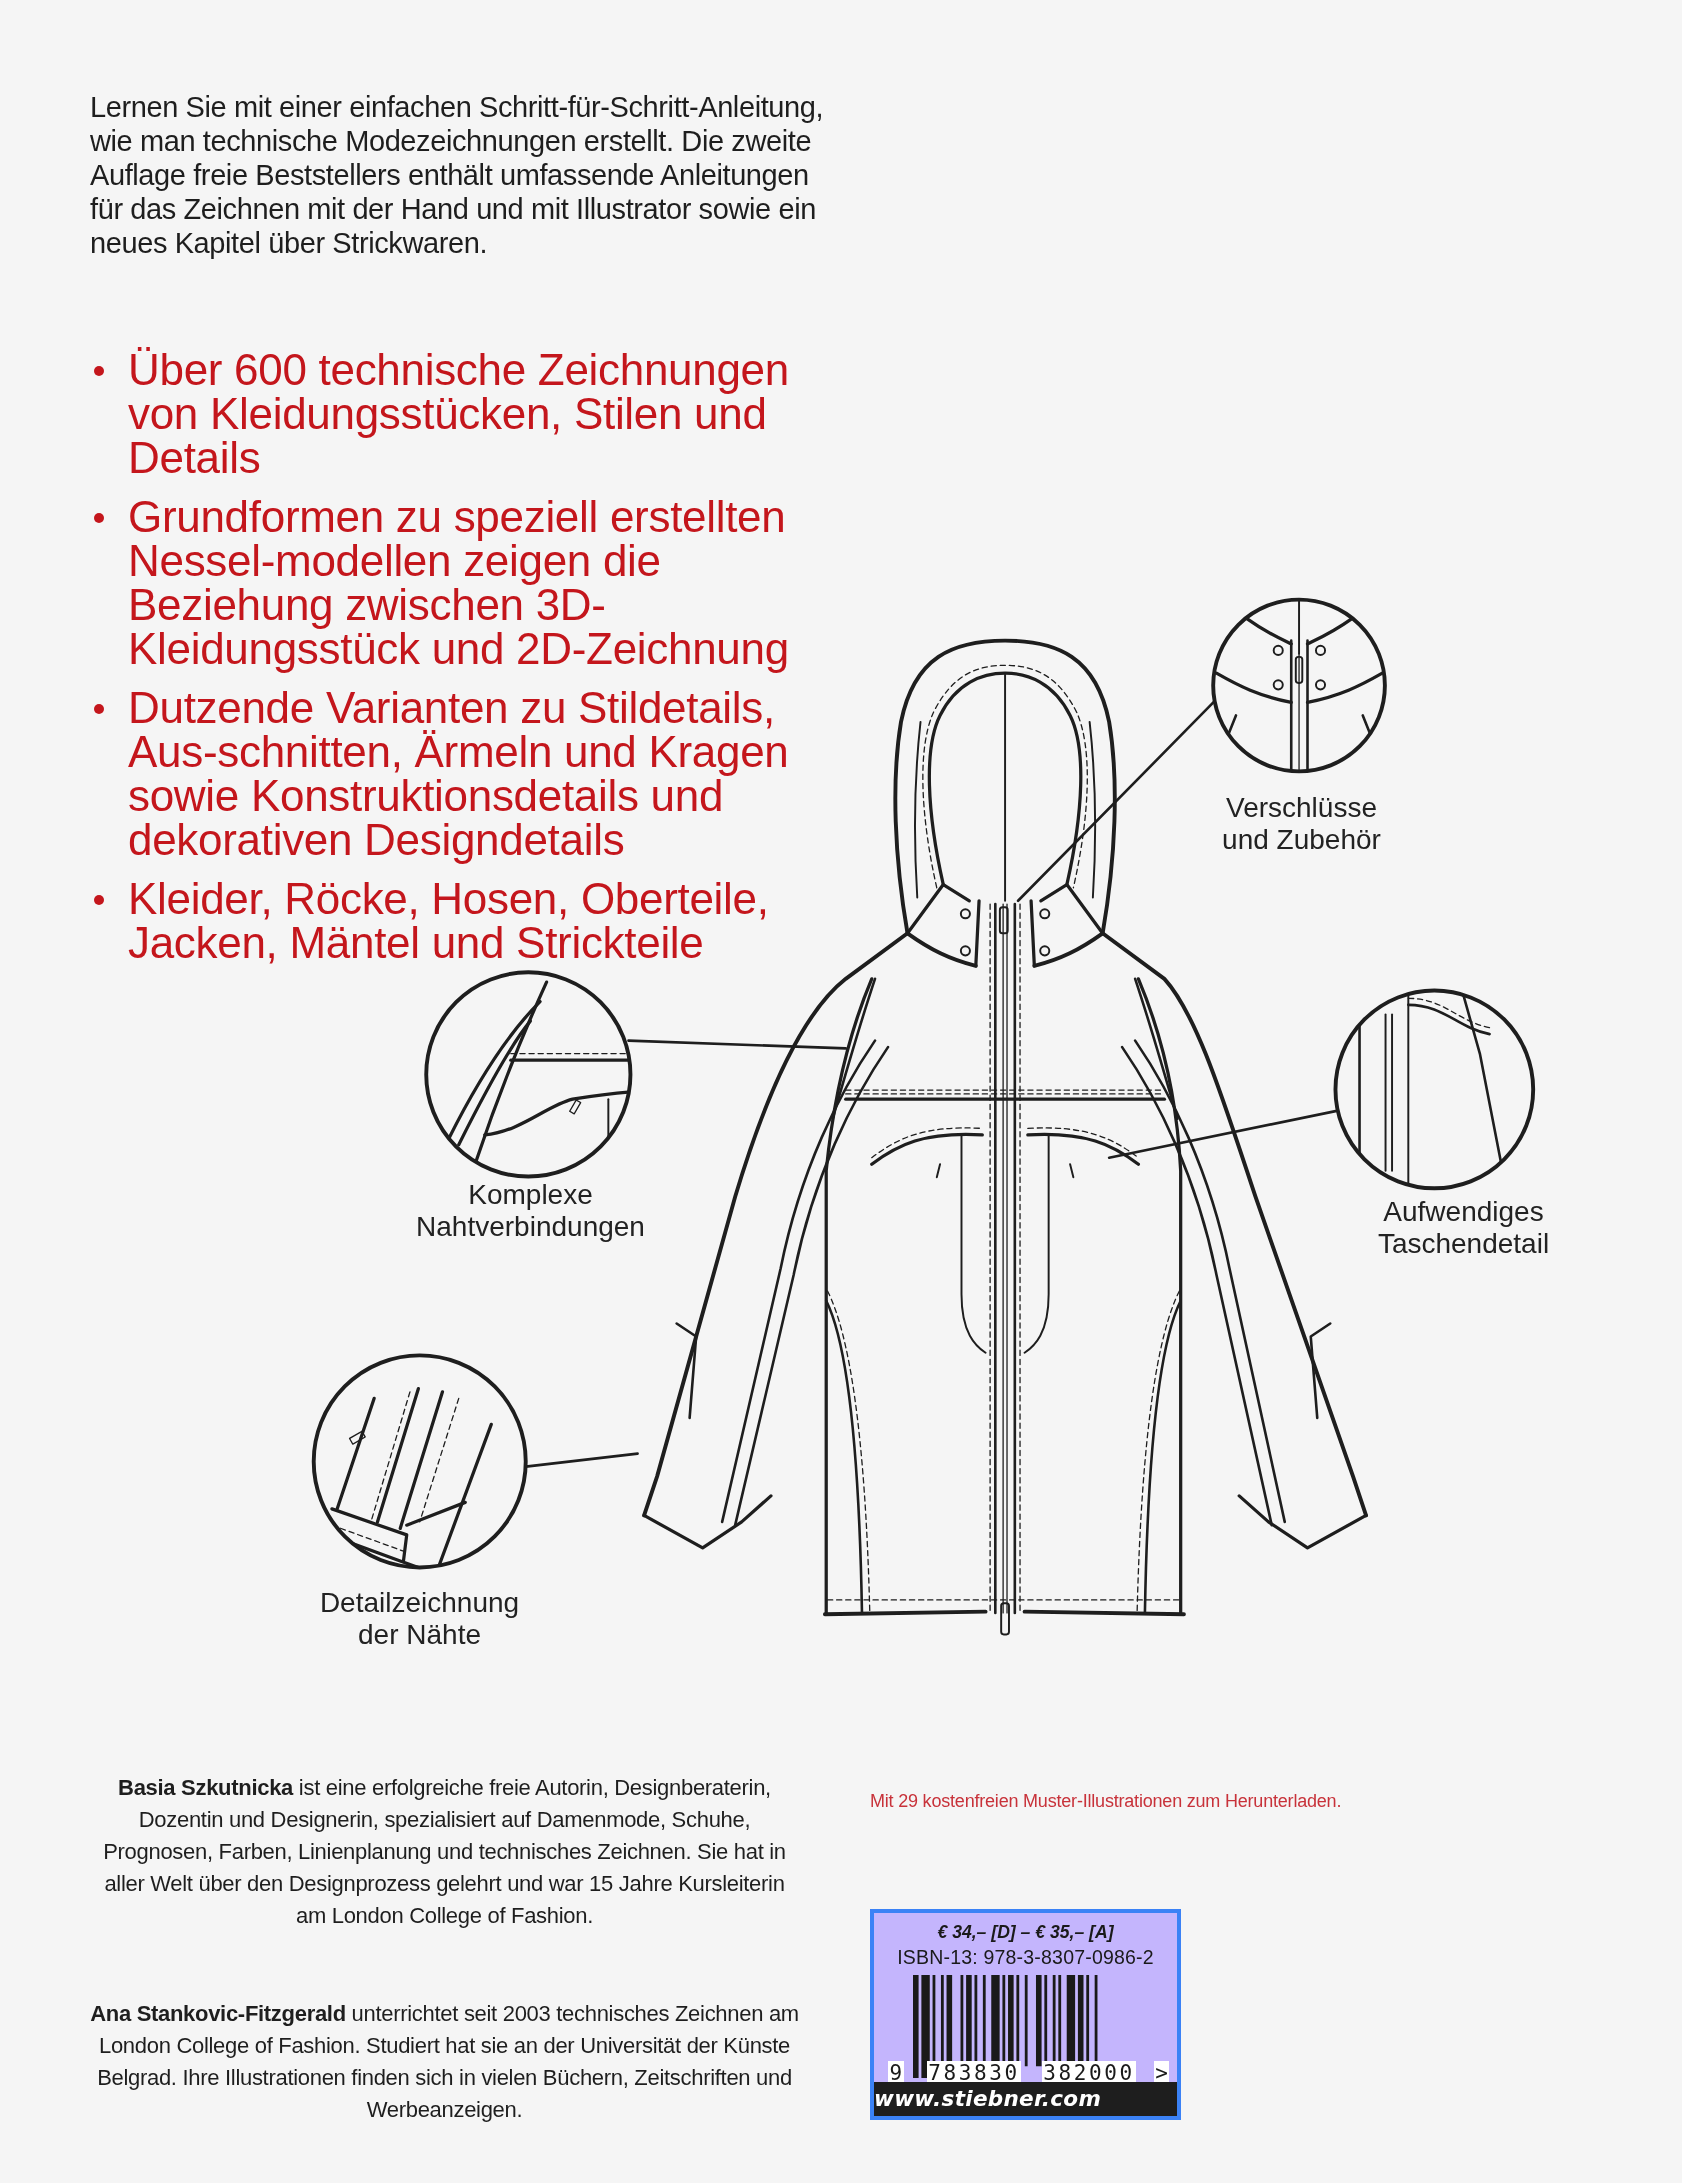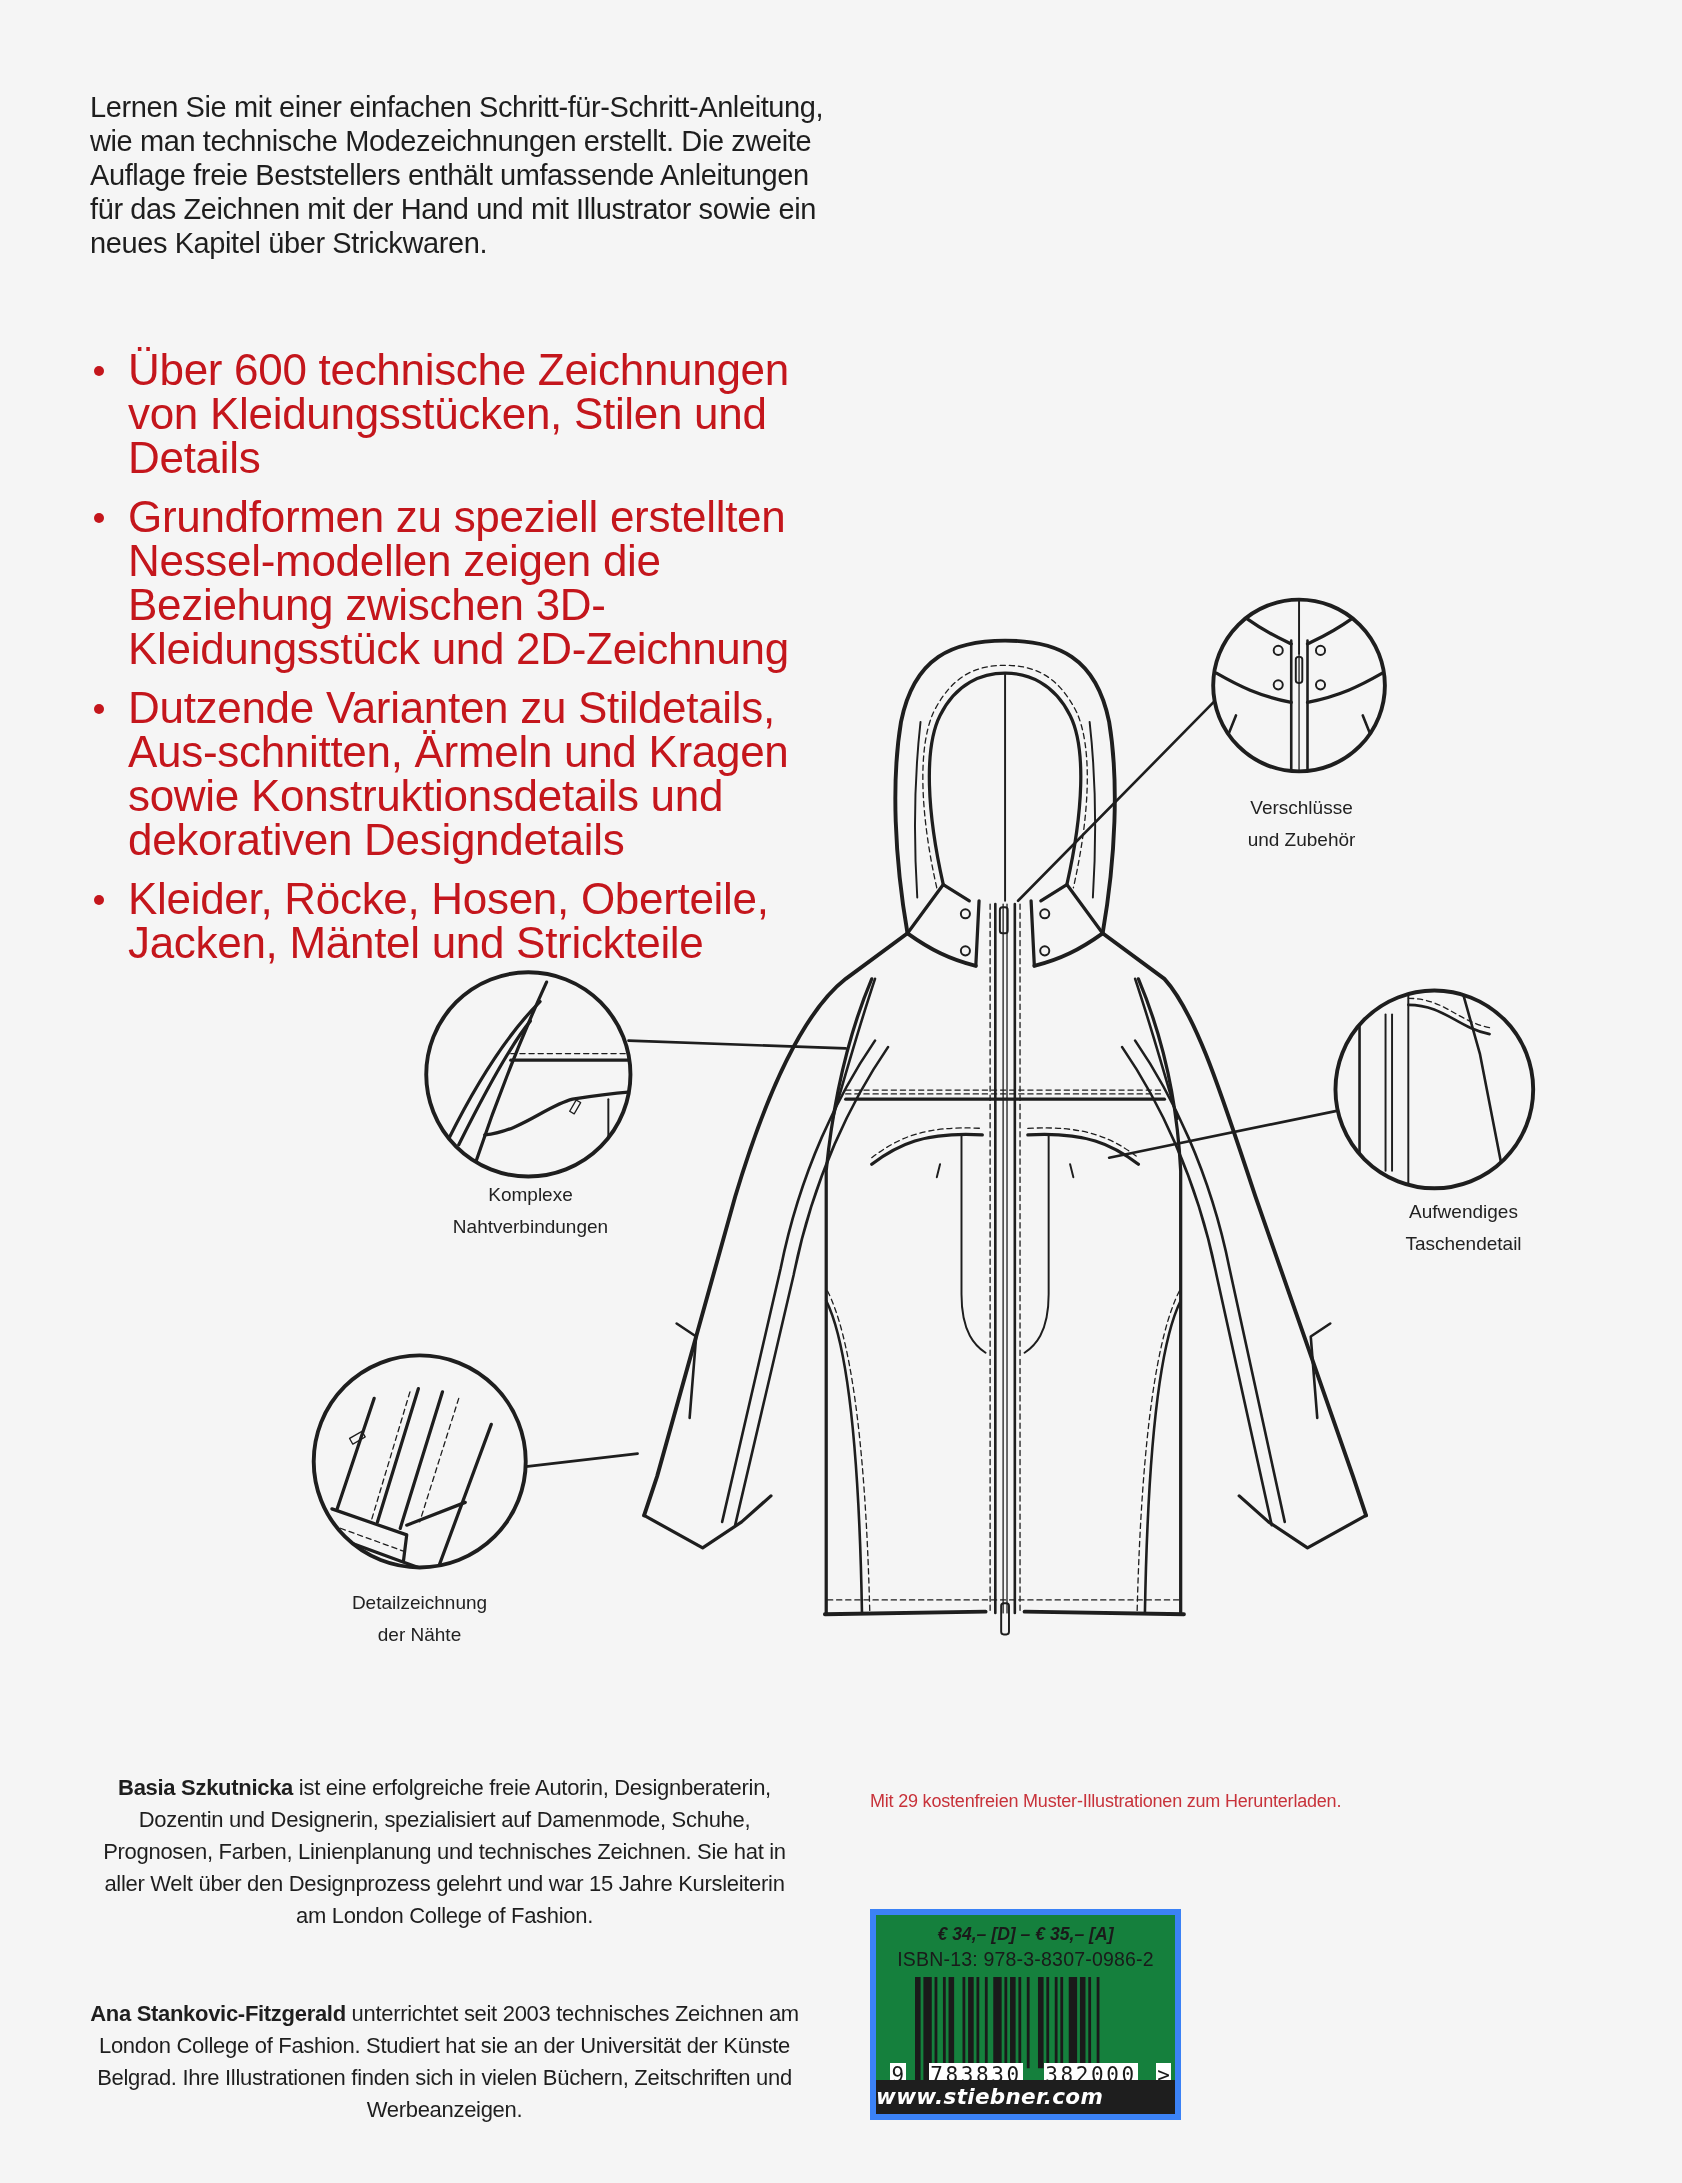--- a/index.html
+++ b/index.html
@@ -23,36 +23,36 @@
     font-size: 44px; line-height: 44px; letter-spacing: -0.3px;
   }
   .bullets li { position: relative; padding-left: 38px; margin-bottom: 15px; }
   .bullets li .dot {
     position: absolute; left: 3.9px; top: 18px;
     width: 10.4px; height: 10.4px; border-radius: 50%; background: #c4161c;
   }
   .illustration { position: absolute; left: 0; top: 0; width: 1683px; height: 1691px; }
   .callout-label {
     position: absolute; text-align: center;
-    font-size: 19px; line-height: 32px; color: #222;
+    font-size: 28px; line-height: 32px; color: #222;
   }
   .callout-label span { display: block; }
   .bio {
     position: absolute; left: 90px; width: 709px;
     font-size: 22px; line-height: 32px; letter-spacing: -0.3px; margin: 0; text-align: center;
   }
   .bio b { font-weight: bold; }
   .promo {
     position: absolute; left: 870px; top: 1791px;
     font-size: 18px; color: #c8323a; letter-spacing: -0.2px;
   }
   .barcode-box {
     position: absolute; left: 870px; top: 1909px;
     width: 311px; height: 211px;
-    border: 6px solid #3b82f6; background: #15803d; box-sizing: border-box;
+    border: 4px solid #3b82f6; background: #c4b5fd; box-sizing: border-box;
   }
   .price {
     position: absolute; top: 9px; left: 0; width: 100%; text-align: center;
     font-size: 17.6px; font-weight: bold; font-style: italic; color: #1a1a1a;
   }
   .isbn {
     position: absolute; top: 33px; left: 0; width: 100%; text-align: center;
     font-size: 19.5px; color: #1a1a1a; letter-spacing: 0.2px;
   }
   .bars { position: absolute; left: 39px; top: 62px; width: 247px; height: 103px; }

